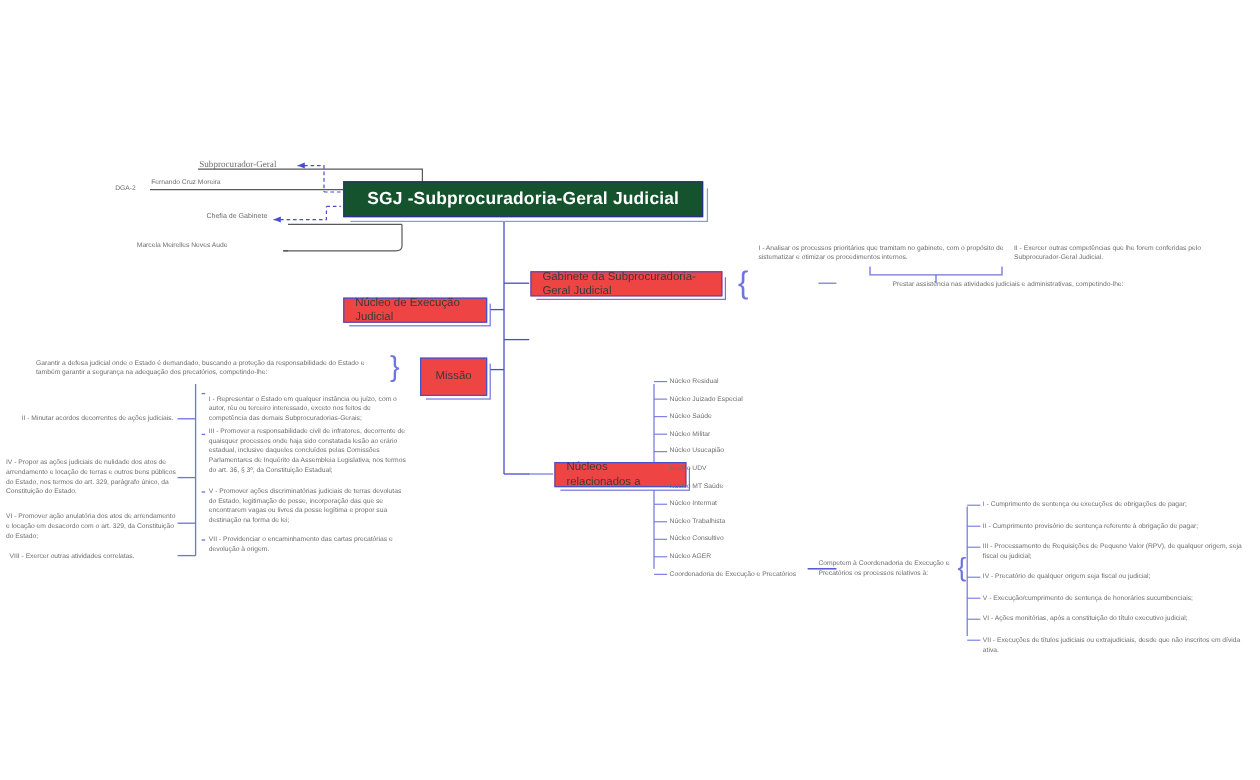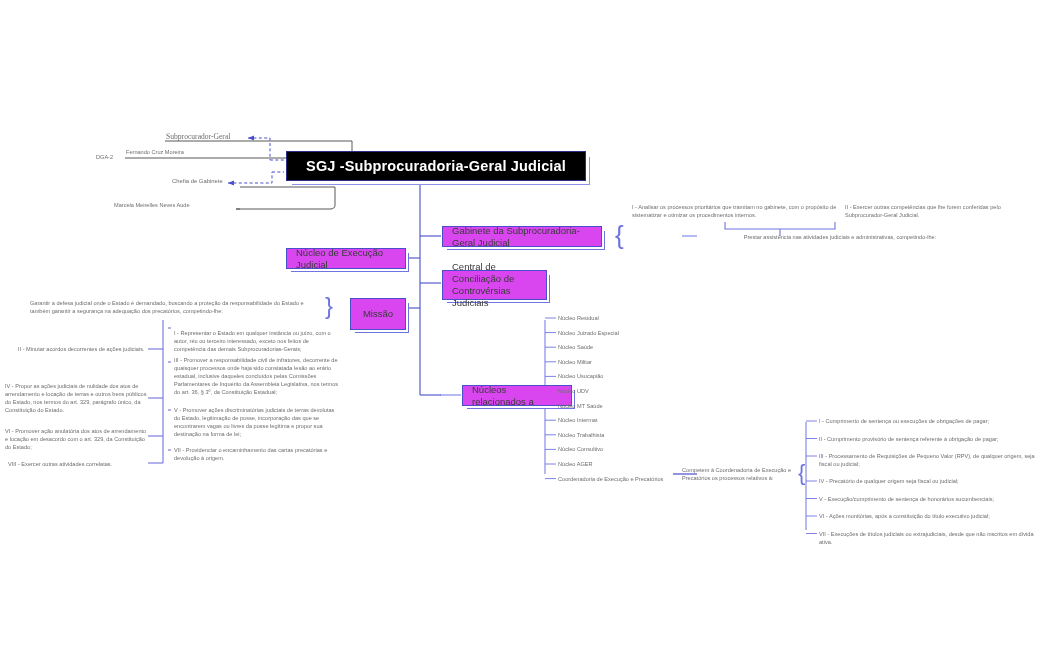--- a/index.html
+++ b/index.html
@@ -25,31 +25,31 @@
     position: absolute;
     left: 0; top: 0;
     width: 1050px;
     height: 650px;
     pointer-events: none;
   }
   
   .node {
     position: absolute;
     box-sizing: border-box;
-    background: #d946ef;
+    background: #ef4444;
     border: 1.2px solid #4a4ecb;
     color: #3a3a3a;
     display: flex;
     align-items: center;
     padding: 3px 9px;
     line-height: 1.25;
     box-shadow: 3px 3px 0 -1px #ffffff, 4px 4px 0 -1px #6f74e0;
   }
   .node.root {
-    background: #000000;
+    background: #14532d;
     border: 1.2px solid #2c2f85;
     color: #ffffff;
     font-weight: bold;
     font-size: 14.5px;
     letter-spacing: .15px;
     justify-content: center;
     box-shadow: 4px 4px 0 -1px #ffffff, 5px 5px 0 -1px #8e92e8;
   }
   .node.lvl1 { font-size: 9.5px; }
 
@@ -158,23 +158,20 @@
   <div class="txt t7" style="left:114px; top:201px; width:160px;">Marcela Meirelles Neves Aude</div>
 
   <div class="node lvl1" style="left:442px; top:226px; width:160px; height:21px;">
     <span>Gabinete da Subprocuradoria-Geral Judicial</span>
   </div>
 
   <div class="node lvl1" style="left:286px; top:248px; width:120px; height:21px; justify-content:center;">
     <span>Núcleo de Execução Judicial</span>
   </div>
 
-  <div class="node lvl1" style="left:442px; top:270px; width:105px; height:30px; align-items:center;">
-    <span>Central de Conciliação de Controvérsias Judiciais</span>
-  </div>
 
   <div class="node lvl1" style="left:350px; top:298px; width:56px; height:32px; justify-content:center;text-align:center;">
     <span>Missão</span>
   </div>
 
   <div class="node lvl1" style="left:462px; top:385px; width:110px; height:21px; justify-content:flex-end;">
     <span>Núcleos relacionados a</span>
   </div>
 
   <div class="brace" style="left:615px; top:222px; font-size:26px; line-height:26px;">{</div>

